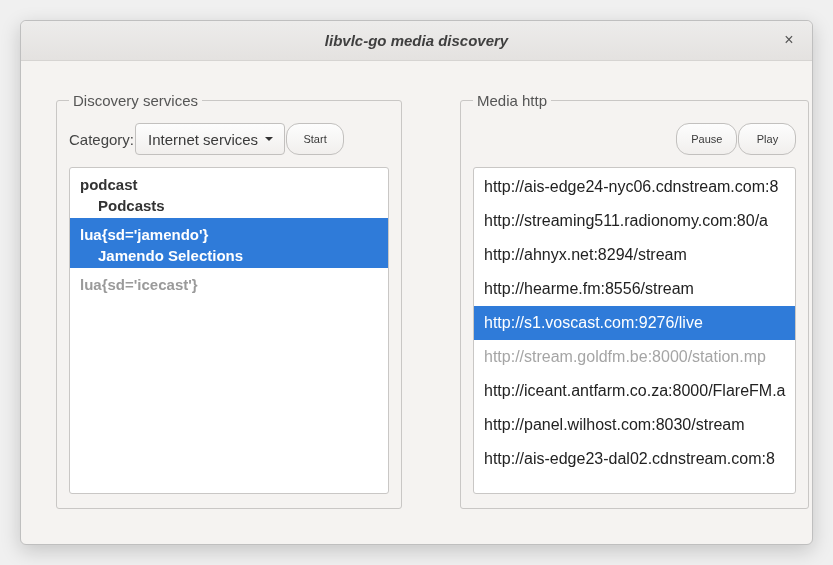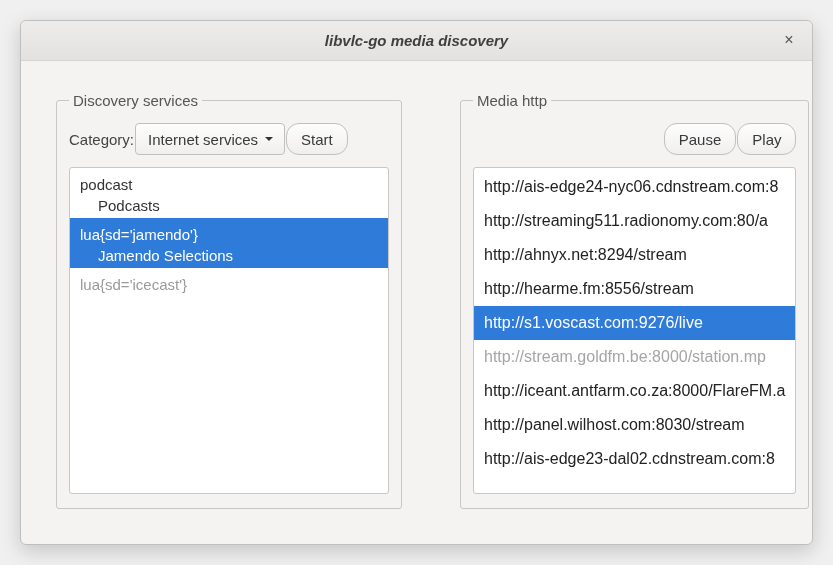--- a/index.html
+++ b/index.html
@@ -87,21 +87,21 @@
   .btn {
     display:inline-flex;
     align-items:center; justify-content:center;
     height:32px; min-width:58px;
     padding: 0 14px;
     background: linear-gradient(#fdfdfd,#f1efed);
     border:1px solid #c2c0be;
     border-radius:13px;
     color:#3a3a3a;
     cursor:pointer;
-    font-size:15px;
+    font-size:11px;
   }
   .combo {
     display:inline-flex;
     align-items:center;
     height:32px;
     padding: 0 10px 0 12px;
     background: linear-gradient(#fdfdfd,#f1efed);
     border:1px solid #c2c0be;
     border-radius:4px;
     color:#3a3a3a;
@@ -109,21 +109,21 @@
     font-size:15px;
   }
   .combo svg { width:10px; height:10px; }
   .listbox {
     flex:1;
     background:#fff;
     border:1px solid #c9c7c5;
     border-radius:3px;
     overflow:hidden;
   }
-  .tree-item { padding:6px 10px 2px 10px; cursor:pointer; }
+  .tree-item { padding:6px 10px 2px 10px; cursor:pointer;font-weight:bold; }
   .tree-item .t-line { line-height:1.4; }
   .tree-item .t-sub { padding-left:18px; }
   .tree-item.selected { background:#2f7bd9; color:#fff; }
   .tree-item.dim { color:#9a9a9a; }
   .media-item {
     padding: 5px 10px;
     white-space: nowrap;
     overflow:hidden;
     line-height:1.5;
     font-size:16px;

